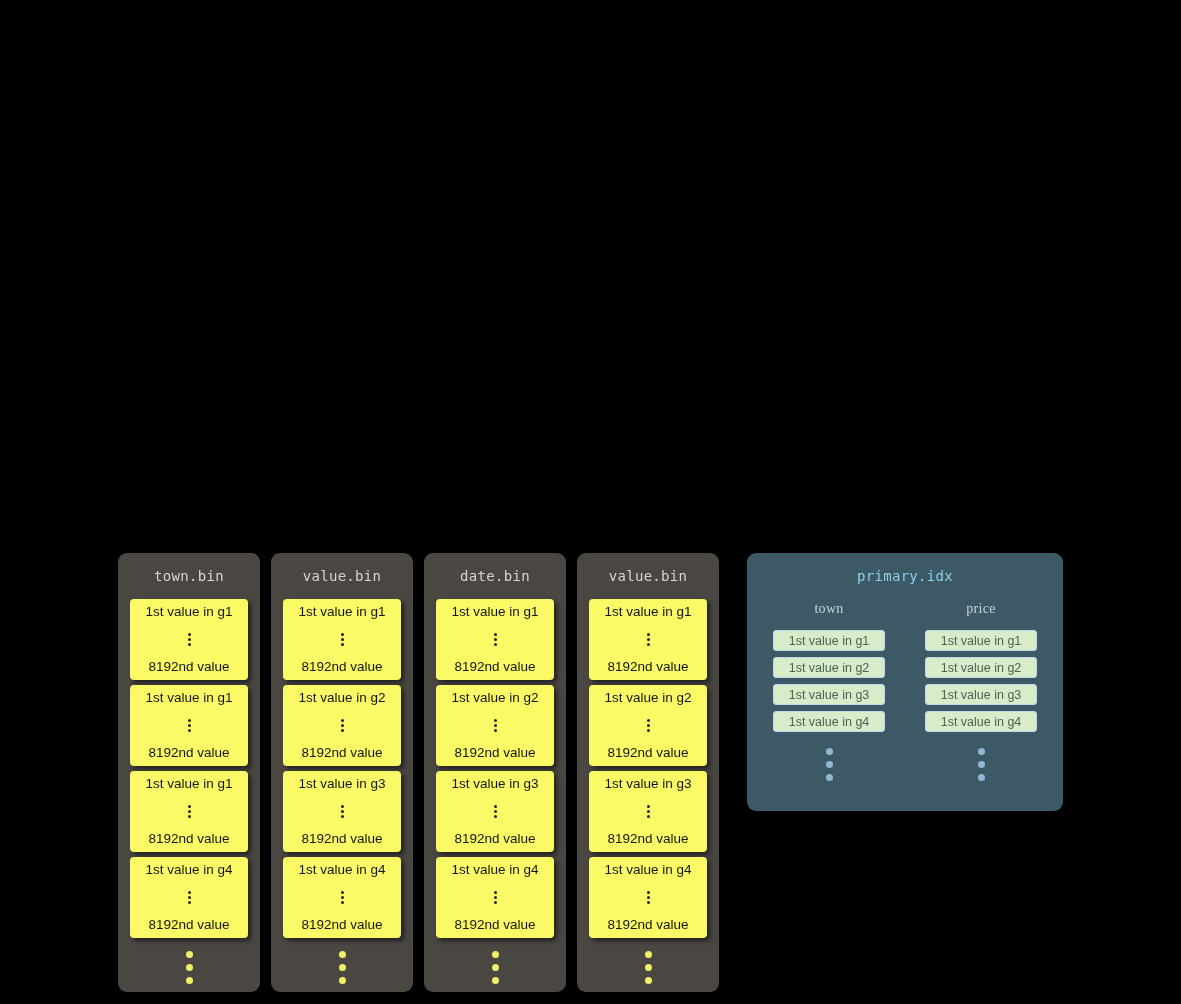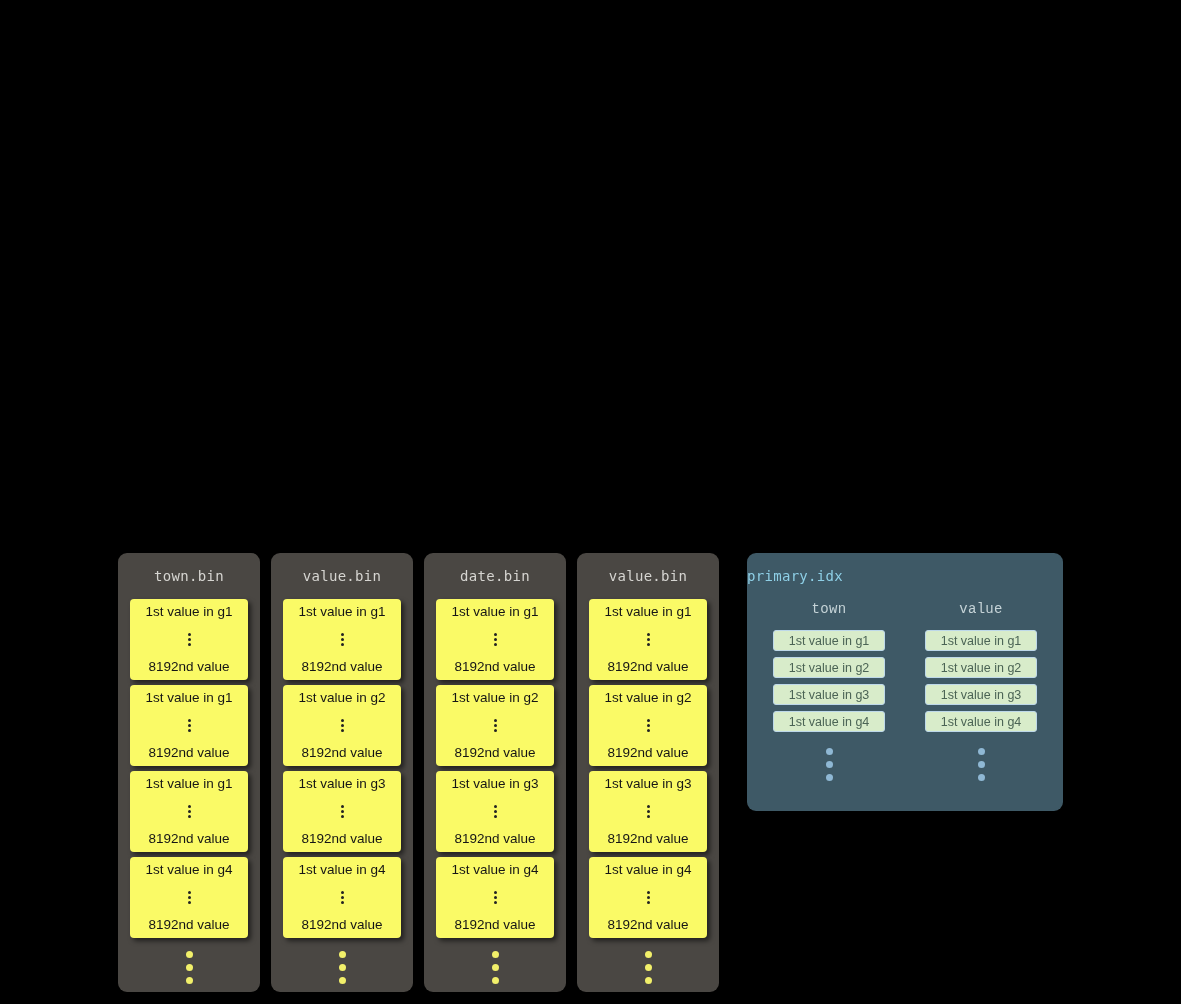--- a/index.html
+++ b/index.html
@@ -70,33 +70,33 @@
   .col-dots.yellow .dot{background:var(--ellipsis-yellow);}
   .col-dots.blue .dot{background:var(--ellipsis-blue);}
   .index-panel{
     position:absolute;left:747px;top:553px;
     width:316px;height:258px;
     background:var(--index-panel);
     border-radius:9px;
     box-sizing:border-box;padding-top:15px;
   }
   .index-title{
-    text-align:left;
+    text-align:center;
     font-family:"DejaVu Sans Mono", monospace;
     font-size:14px;
     color:var(--index-title-text);
     letter-spacing:0.3px;
   }
   .index-cols{
     display:flex;justify-content:center;gap:40px;
     margin-top:17px;
   }
   .idx-col{display:flex;flex-direction:column;align-items:center;}
   .idx-col-header{
-    font-family:Liberation Mono, monospace;
+    font-family:Liberation Serif, serif;
     font-size:14px;
     color:var(--index-column-text);
     margin-bottom:13px;
     letter-spacing:0.3px;
   }
   .idx-entry{
     width:112px;height:21px;
     background:var(--index-entry-bg);
     border:1px solid var(--index-entry-border);
     border-radius:3px;
@@ -299,21 +299,21 @@
           <div class="idx-entry">1st value in g2</div>
           <div class="idx-entry">1st value in g3</div>
           <div class="idx-entry">1st value in g4</div>
           <div class="col-dots blue">
             <span class="dot"></span>
             <span class="dot"></span>
             <span class="dot"></span>
           </div>
         </div>
         <div class="idx-col">
-          <div class="idx-col-header">value</div>
+          <div class="idx-col-header">price</div>
           <div class="idx-entry">1st value in g1</div>
           <div class="idx-entry">1st value in g2</div>
           <div class="idx-entry">1st value in g3</div>
           <div class="idx-entry">1st value in g4</div>
           <div class="col-dots blue">
             <span class="dot"></span>
             <span class="dot"></span>
             <span class="dot"></span>
           </div>
         </div>

